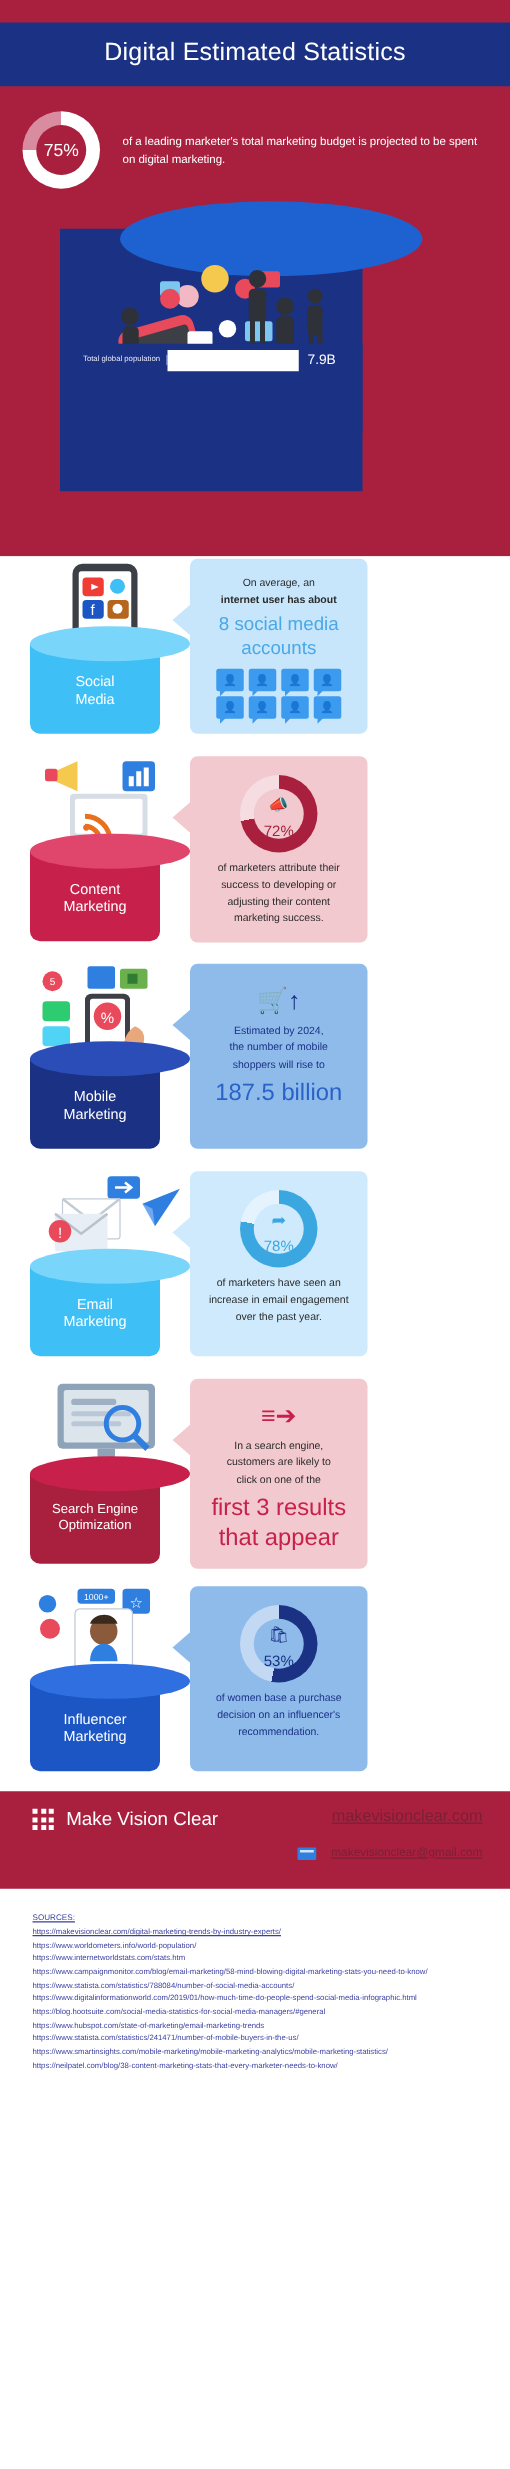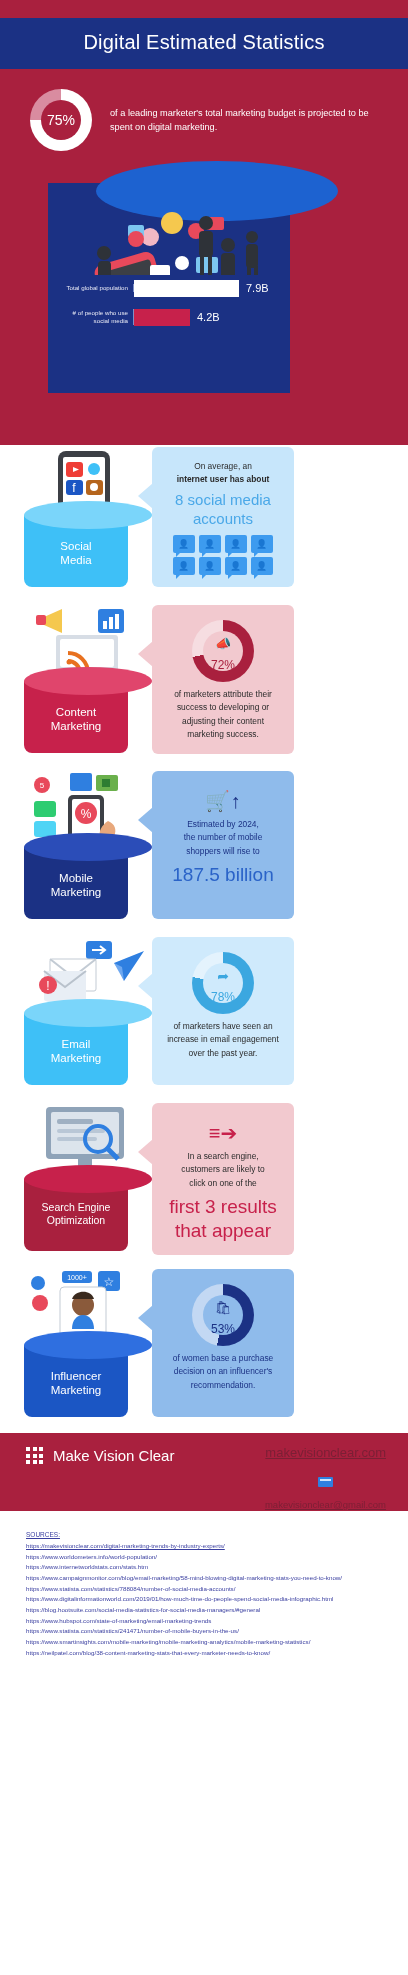--- a/index.html
+++ b/index.html
@@ -13,21 +13,21 @@
 
   
   .hero { background:#a9203e; position:relative; }
   .topstrip { height:18px; background:#a9203e; }
   .titlebar {
     background:#1b3184; text-align:center; padding:13px 0 15px;
   }
   .titlebar h1 {
     color:#ffffff; font-size:20px; font-weight:400; letter-spacing:.2px;
   }
-  .stat75 { display:flex; align-items:center; padding:20px 26px 14px 30px; gap:18px; }
+  .stat75 { display:flex; align-items:center; padding:20px 26px 14px 18px; gap:18px; }
   .donut75 {
     width:62px;height:62px;border-radius:50%;flex:0 0 62px;position:relative;
     background: conic-gradient(#ffffff 0deg 270deg, #d98ca0 270deg 360deg);
   }
   .donut75::after{
     content:"";position:absolute;inset:11px;border-radius:50%;background:#a9203e;
   }
   .donut75 span{
     position:absolute;inset:0;display:flex;align-items:center;justify-content:center;
     color:#ffffff;font-size:14px;z-index:2;
@@ -110,21 +110,21 @@
   
   .footer { background:#a9203e; padding:14px 26px 16px; position:relative; height:78px;}
   .brandrow{ display:flex; align-items:center; gap:10px; }
   .dots{ display:grid; grid-template-columns:repeat(3,4px); grid-template-rows:repeat(3,4px); gap:2.5px; }
   .dots i{ display:block;width:4px;height:4px;background:#fff; }
   .brandname{ color:#fff; font-size:15px; }
   .site{
     position:absolute; right:22px; top:12px; color:#7b1f35; font-size:13px;
     text-decoration:underline;
   }
-  .mailrow{ position:absolute; right:22px; top:44px; display:flex; align-items:center; gap:12px;flex-direction:column; }
+  .mailrow{ position:absolute; right:22px; top:44px; display:flex; align-items:center; gap:12px; }
   .mailicon{ width:15px;height:10px;background:#2f7fe0;border-radius:1px;position:relative; }
   .mailicon::after{content:"";position:absolute;left:2px;top:2px;width:11px;height:5px;border-top:2px solid #cfe3fb;}
   .mail{ color:#7b1f35; font-size:9.5px; text-decoration:underline; }
 
   .sources{ padding:20px 26px 26px; }
   .srclabel{ color:#3a3fa0; font-size:6.5px; text-decoration:underline; margin-bottom:3px; display:block;}
   .sources a{ display:block; color:#3a3fa0; font-size:6.2px; line-height:1.72; text-decoration:none; }
   .sources a.u{ text-decoration:underline; }
 </style>
 </head>
@@ -197,25 +197,20 @@
         <rect x="186" y="124" width="26" height="18" rx="2" fill="#7cc6f0"></rect>
       </svg>
 
       <div class="barpanel"></div>
       <div class="bars">
         <div class="barrow">
           <div class="barlabel">Total global population</div>
           <div class="bar" style="width:105px;background:#ffffff;"></div>
           <div class="barval">7.9B</div>
         </div>
-        <div class="barrow">
-          <div class="barlabel"># of people who use social media</div>
-          <div class="bar" style="width:56px;background:#c7214b;"></div>
-          <div class="barval">4.2B</div>
-        </div>
       </div>
     </div>
   </div>
 
   <div class="section">
     <div class="row" style="height:152px;">
       <svg width="120" height="72" viewBox="0 0 120 72" style="position:absolute;left:30px;top:4px;">
         <rect x="28" y="2" width="52" height="66" rx="8" fill="#3c3f45"></rect>
         <rect x="33" y="8" width="42" height="54" rx="2" fill="#ffffff"></rect>
         <rect x="36" y="13" width="17" height="15" rx="3" fill="#ef3d36"></rect>

